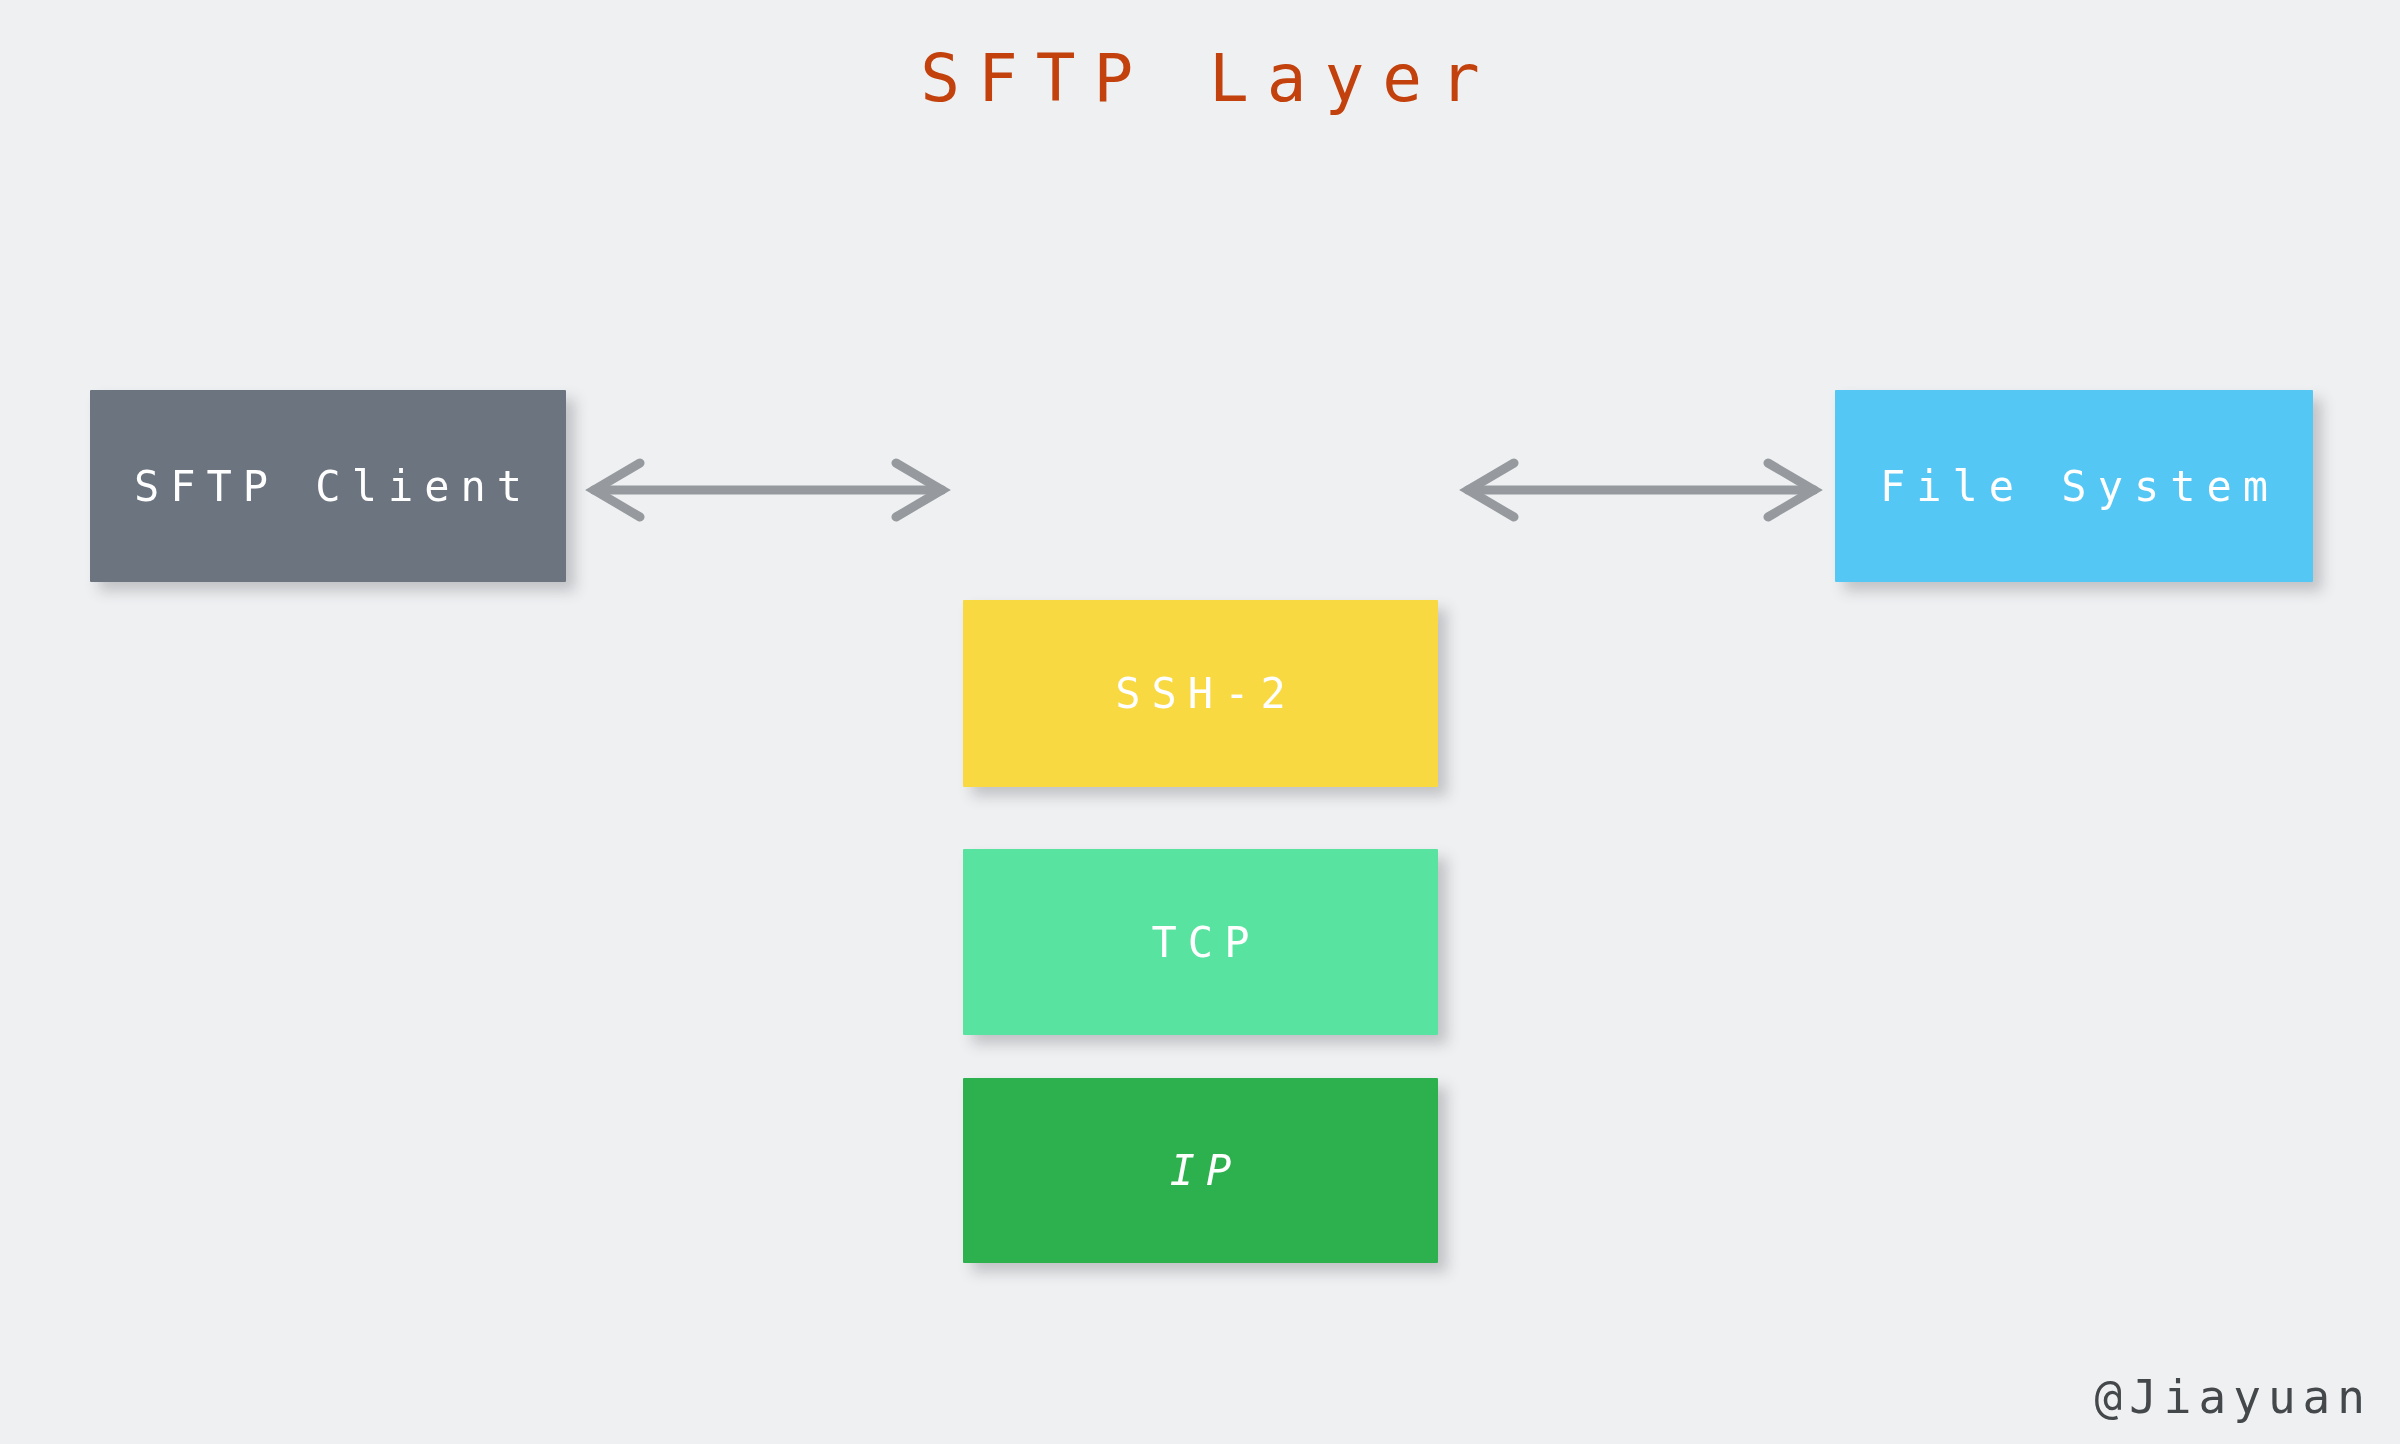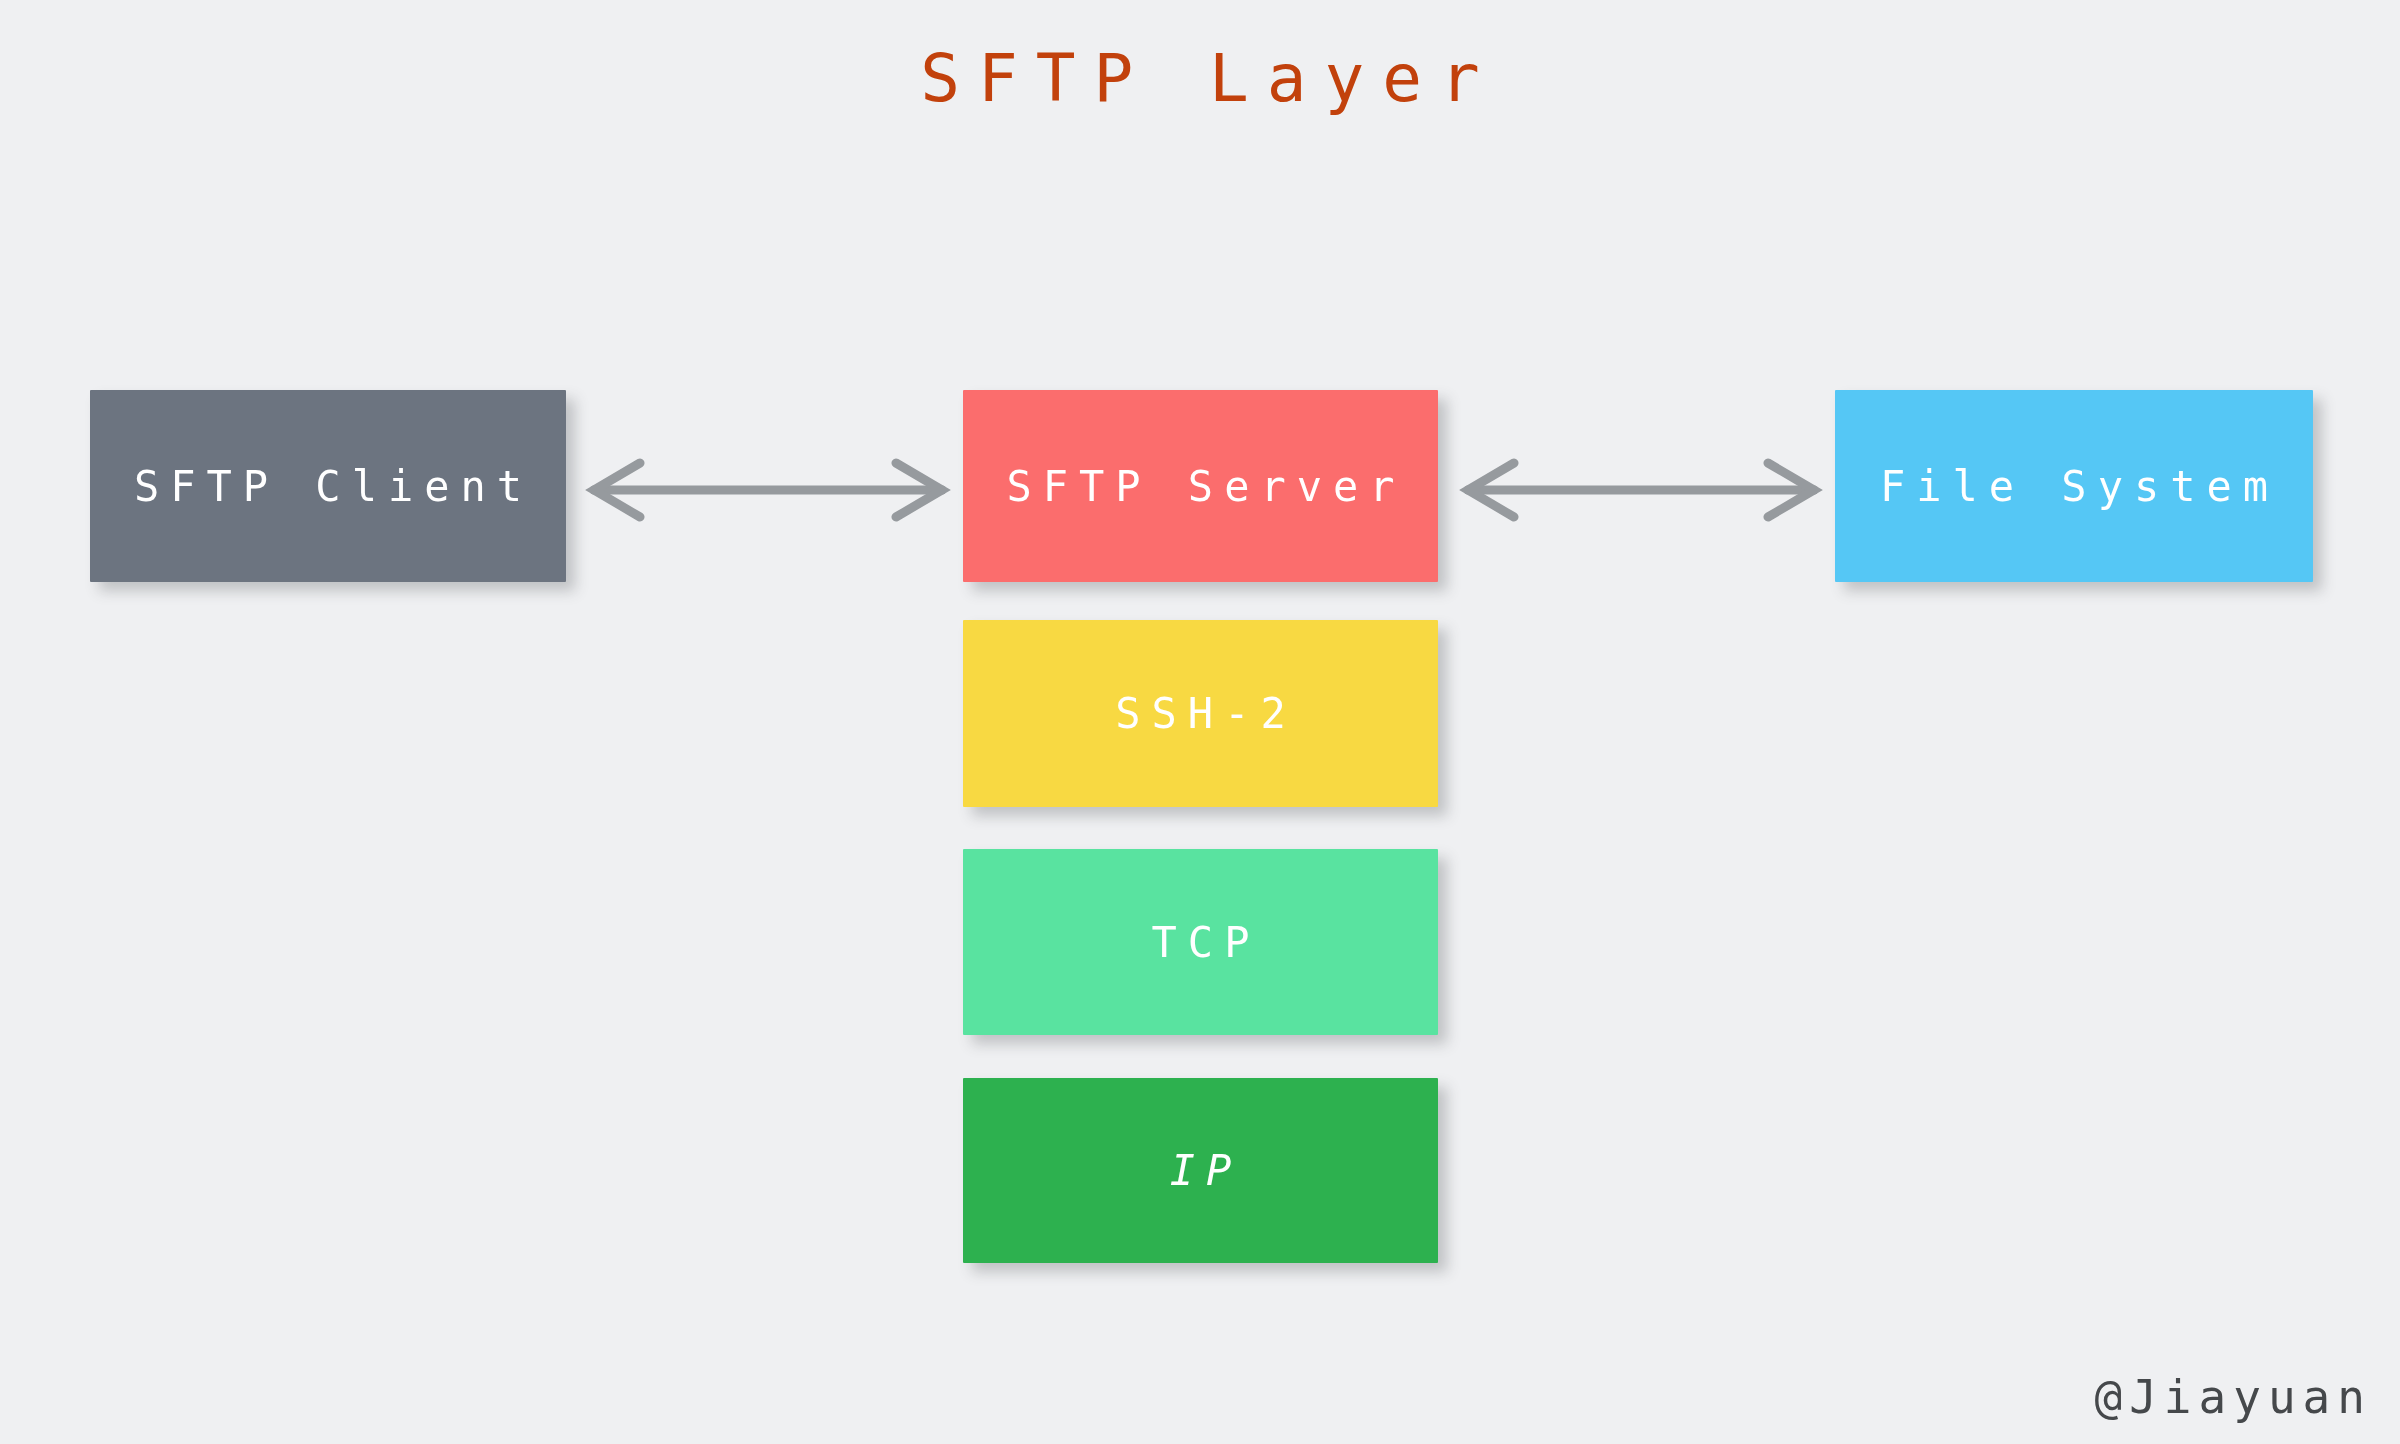--- a/index.html
+++ b/index.html
@@ -52,21 +52,21 @@
     letter-spacing: 11px;
     text-indent: 11px;
     white-space: pre;
     box-shadow: 9px 9px 14px rgba(60, 64, 70, 0.26);
     border-radius: 1px;
   }
 
   .node-client   { left: 90px;   top: 390px;  width: 476px; height: 192px; background: #6C7480; }
   .node-server   { left: 963px;  top: 390px;  width: 475px; height: 192px; background: #FB6D6D; }
   .node-fs       { left: 1835px; top: 390px;  width: 478px; height: 192px; background: #55C7F5; }
-  .node-ssh      { left: 963px;  top: 620px;  width: 475px; height: 187px; background: #F8D942; }
+  .node-ssh      { left: 963px;  top: 600px;  width: 475px; height: 187px; background: #F8D942; }
   .node-tcp      { left: 963px;  top: 849px;  width: 475px; height: 186px; background: #59E3A0; }
   .node-ip       { left: 963px;  top: 1078px; width: 475px; height: 185px; background: #2DB14F; font-style: italic; }
 
   
   .arrow {
     position: absolute;
     top: 455px;
     height: 70px;
   }
   .arrow-left  { left: 578px;  width: 380px; }
@@ -97,23 +97,20 @@
   </div>
 
   <div class="arrow arrow-left">
     <svg viewBox="0 0 380 70" preserveAspectRatio="none">
       <line x1="16" y1="35" x2="364" y2="35" stroke="#969A9E" stroke-width="9" stroke-linecap="round"></line>
       <polyline points="62,8 16,35 62,62" fill="none" stroke="#969A9E" stroke-width="9" stroke-linecap="round" stroke-linejoin="miter"></polyline>
       <polyline points="318,8 364,35 318,62" fill="none" stroke="#969A9E" stroke-width="9" stroke-linecap="round" stroke-linejoin="miter"></polyline>
     </svg>
   </div>
 
-  <div class="node node-server">
-    <span>SFTP Server</span>
-  </div>
 
   <div class="arrow arrow-right">
     <svg viewBox="0 0 378 70" preserveAspectRatio="none">
       <line x1="16" y1="35" x2="362" y2="35" stroke="#969A9E" stroke-width="9" stroke-linecap="round"></line>
       <polyline points="62,8 16,35 62,62" fill="none" stroke="#969A9E" stroke-width="9" stroke-linecap="round" stroke-linejoin="miter"></polyline>
       <polyline points="316,8 362,35 316,62" fill="none" stroke="#969A9E" stroke-width="9" stroke-linecap="round" stroke-linejoin="miter"></polyline>
     </svg>
   </div>
 
   <div class="node node-fs">

